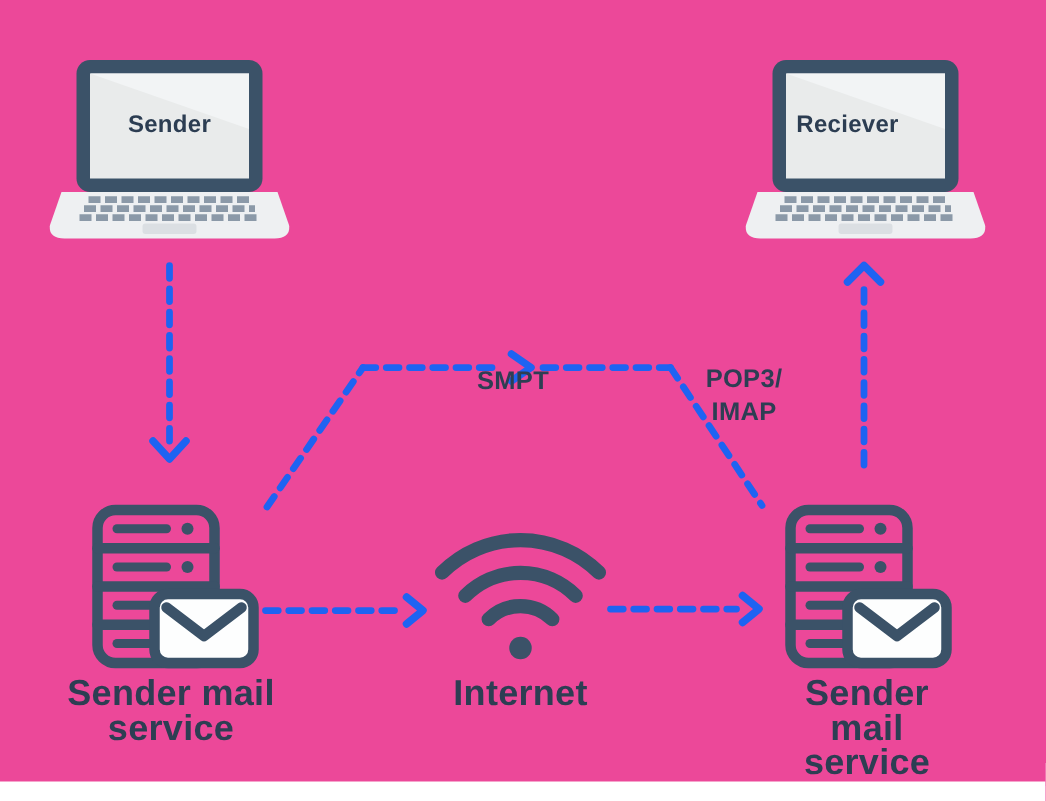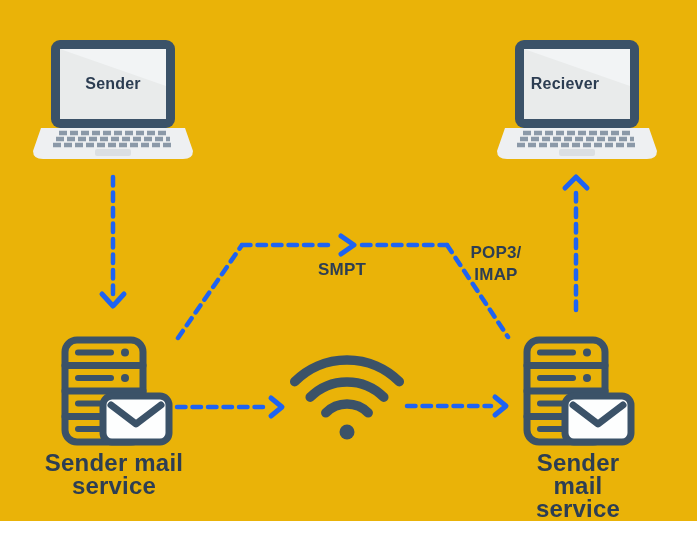--- a/index.html
+++ b/index.html
@@ -3,21 +3,21 @@
 <meta charset="utf-8">
 <style>
   html,body{margin:0;padding:0;}
   body{
     font-family:"Liberation Sans", sans-serif;
     background:#ffffff;
   }
   .canvas{
     position:relative;
     width:697px;height:524px;
-    background:#eab308;
+    background:#ec4899;
     overflow:hidden;
   }
   .arrows-layer{
     position:absolute;left:0;top:0;width:697px;height:534px;
   }
   .icon{
     position:absolute;
   }
   .label{
     position:absolute;
@@ -166,23 +166,24 @@
     </g>
   </svg>
 
   <div class="label screen-label" style="left:113px;top:74px">Sender</div>
 
   <div class="label screen-label" style="left:565px;top:74px">Reciever</div>
 
   <div class="label" style="left:114px;top:451px">Sender mail
 service</div>
 
+  <div class="label" style="left:347px;top:451px">Internet</div>
 
   <div class="label" style="left:578px;top:451px">Sender mail
 service</div>
 
-  <div class="label edge-label" style="left:342px;top:259px">SMPT</div>
+  <div class="label edge-label" style="left:342px;top:243px">SMPT</div>
 
   <div class="label edge-label" style="left:496px;top:242px">POP3/
 IMAP</div>
 
   <div class="bottom-strip"></div>
 </div>
 
 </body></html>

